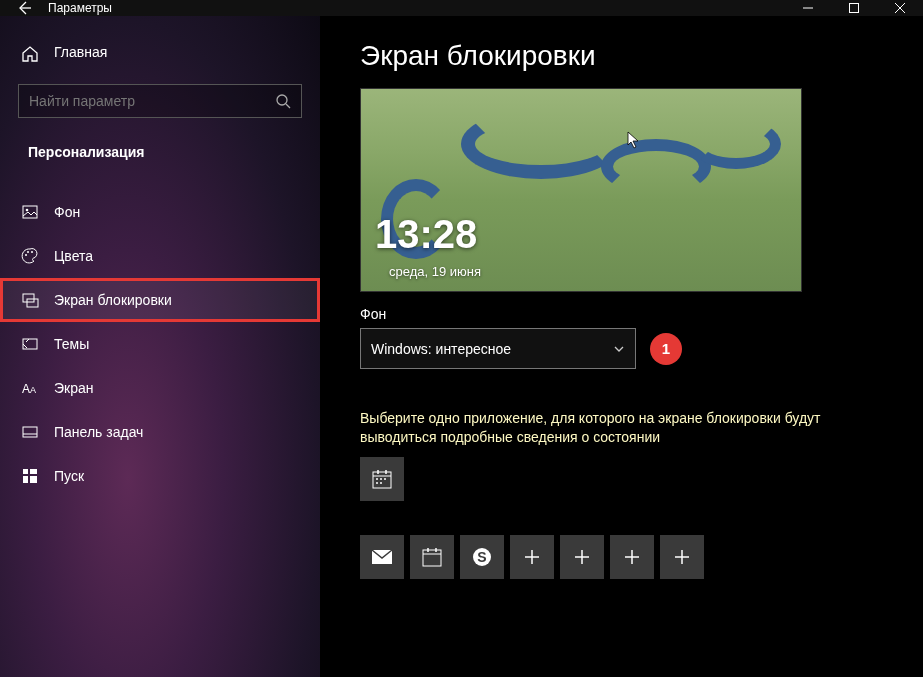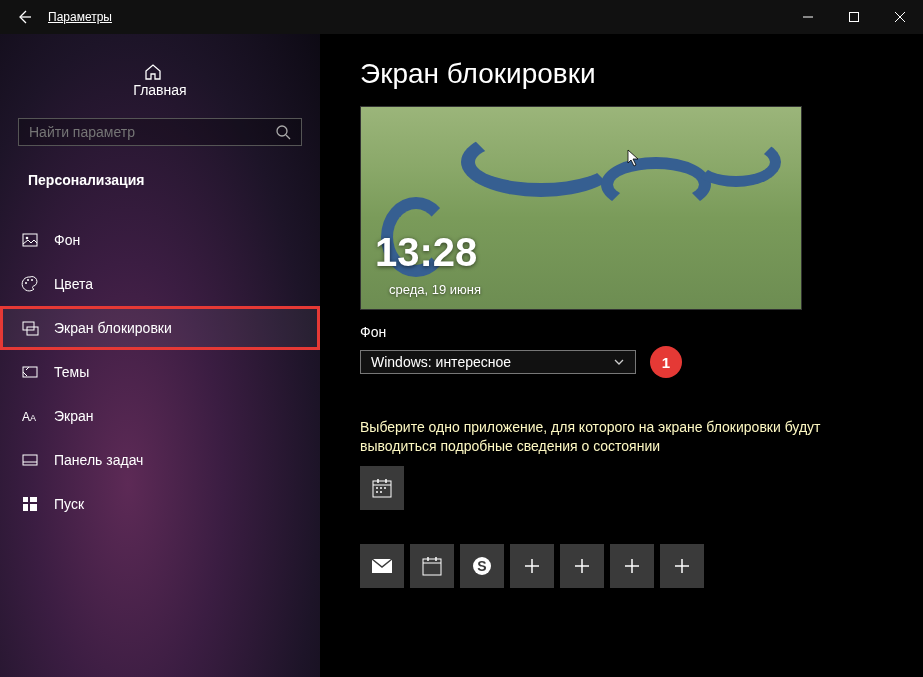--- a/index.html
+++ b/index.html
@@ -1,44 +1,44 @@
 <!DOCTYPE html>
 <html><head>
 <meta charset="utf-8">
 <style>
 * { margin: 0; padding: 0; box-sizing: border-box; font-family: "Segoe UI", Tahoma, sans-serif; }
 body { width: 923px; height: 677px; background: #000; color: #fff; overflow: hidden; display: flex; flex-direction: column; }
-.titlebar { height: 34px; display: flex; align-items: center; background: #111; text-decoration: underline; }
+.titlebar { height: 16px; display: flex; align-items: center; background: #111; }
 .titlebar .back { width: 48px; height: 34px; display: flex; align-items: center; justify-content: center; }
 .titlebar .title { font-size: 12px; color: #fff; }
 .winctrls { margin-left: auto; display: flex; }
 .winctrls div { width: 46px; height: 34px; display: flex; align-items: center; justify-content: center; }
 .body { flex: 1; display: flex; min-height: 0; }
 .sidebar { width: 320px; background: radial-gradient(ellipse at 40% 70%, #5d2a56 0%, #3b1d42 35%, #1d1428 70%, #0d0a14 100%); padding: 18px 0 0 0; position: relative; }
-.home { display: flex; align-items: center; padding: 10px 20px; cursor: pointer; flex-direction: column; }
+.home { display: flex; padding: 10px 20px; cursor: pointer; }
 .home .icon, .nav-item .icon { width: 20px; height: 20px; margin-right: 14px; display: flex; align-items: center; justify-content: center; color: #fff; }
 .home span, .nav-item span { font-size: 14px; color: #fff; }
-.searchbox { margin: 10px 18px 14px 18px; height: 28px; border: 1px solid #555; background: rgba(0,0,0,0.25); display: flex; align-items: center; padding: 0 10px; }
+.searchbox { margin: 10px 18px 14px 18px; height: 34px; border: 1px solid #555; background: rgba(0,0,0,0.25); display: flex; align-items: center; padding: 0 10px; }
 .searchbox input { flex: 1; background: transparent; border: none; outline: none; color: #aaa; font-size: 14px; }
 .searchbox .sicon { color: #aaa; }
 .section-label { padding: 12px 20px 10px 28px; font-size: 14px; font-weight: 600; color: #fff; }
 .nav { padding-top: 20px; }
 .nav-item { display: flex; align-items: center; padding: 12px 20px; cursor: pointer; position: relative; }
 .nav-item.selected { outline: 3px solid #e53935; outline-offset: -3px; background: rgba(255,255,255,0.06); }
 .main { flex: 1; background: #000; padding: 24px 40px 20px 40px; overflow: auto; }
 .page-title { font-size: 28px; font-weight: 400; margin-bottom: 16px; }
 .preview { width: 442px; height: 204px; position: relative; border: 1px solid #333; margin-bottom: 14px; overflow: hidden; }
 .preview .terrain { position: absolute; inset: 0; background: linear-gradient(180deg, #9bb57a 0%, #8aa869 30%, #7a9b5a 55%, #6d8d52 100%); }
 .preview .river { position: absolute; border-radius: 50%; background: #3a6ba0; }
 .preview .time { position: absolute; left: 14px; bottom: 34px; font-size: 40px; font-weight: 700; color: #fff; text-shadow: 0 1px 4px rgba(0,0,0,0.6); }
 .preview .date { position: absolute; left: 28px; bottom: 12px; font-size: 13px; color: #fff; text-shadow: 0 1px 3px rgba(0,0,0,0.6); }
 .preview .cursor { position: absolute; left: 266px; top: 42px; color: #fff; }
 .field-label { font-size: 14px; color: #fff; margin-bottom: 6px; }
 .dropdown-row { display: flex; align-items: center; gap: 14px; margin-bottom: 40px; }
-.dropdown { width: 276px; height: 24px; border: 1px solid #777; background: #111; display: flex; align-items: center; padding: 0 10px; justify-content: space-between; cursor: pointer; }
+.dropdown { width: 276px; height: 41px; border: 1px solid #777; background: #111; display: flex; align-items: center; padding: 0 10px; justify-content: space-between; cursor: pointer; }
 .dropdown span { font-size: 14px; }
 .chev { color: #ccc; }
 .annot { width: 32px; height: 32px; border-radius: 50%; background: #e53935; display: flex; align-items: center; justify-content: center; font-size: 15px; font-weight: 600; color: #fff; }
 .desc { font-size: 14px; color: #fef9c3; max-width: 520px; margin-bottom: 10px; line-height: 1.35; }
 .tile { width: 44px; height: 44px; background: #3a3a3a; display: flex; align-items: center; justify-content: center; cursor: pointer; color: #fff; }
 .tiles { display: flex; gap: 6px; margin-bottom: 34px; margin-top: 2px; }
 svg { display: block; }
 </style>
 </head>
 <body>

